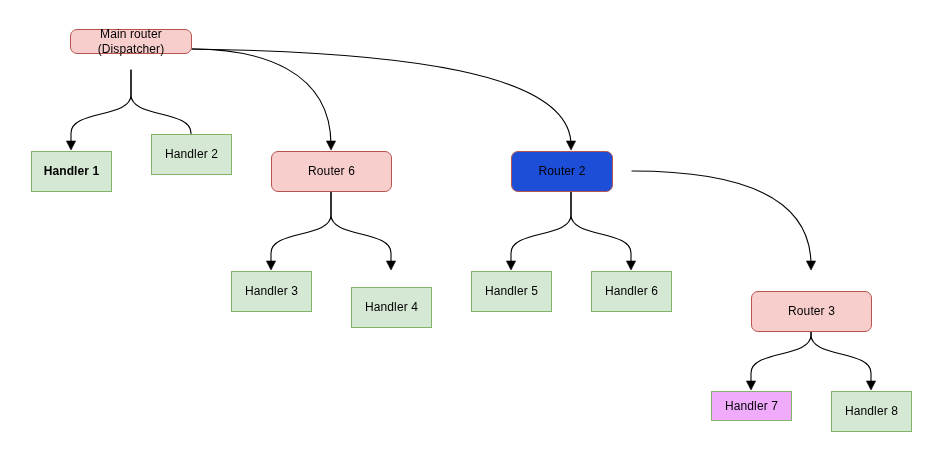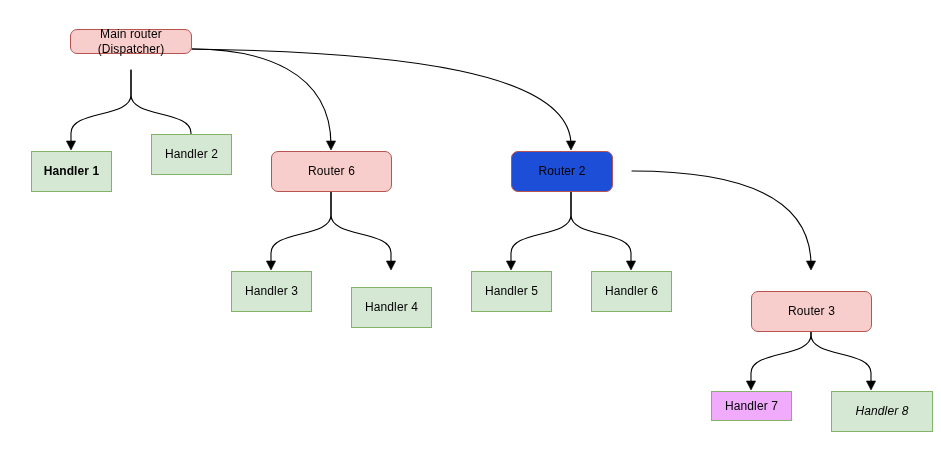--- a/index.html
+++ b/index.html
@@ -123,16 +123,16 @@
       <div class="node handler" style="left: 31px; top: 151px; width: 81px; height: 41px; background: rgb(213, 232, 212); border-color: rgb(130, 179, 102); color: rgb(0, 0, 0); font-weight: bold;">Handler 1</div>
       <div class="node handler" style="left: 151px; top: 134px; width: 81px; height: 41px; background: rgb(213, 232, 212); border-color: rgb(130, 179, 102); color: rgb(0, 0, 0);">Handler 2</div>
       <div class="node router" style="left: 271px; top: 151px; width: 121px; height: 41px; background: rgb(248, 206, 204); border-color: rgb(184, 84, 80); color: rgb(0, 0, 0);">Router 6</div>
       <div class="node router" style="left: 511px; top: 151px; width: 102px; height: 41px; background: #1d4ed8; border-color: rgb(184, 84, 80); color: rgb(0, 0, 0);">Router 2</div>
       <div class="node handler" style="left: 231px; top: 271px; width: 81px; height: 41px; background: rgb(213, 232, 212); border-color: rgb(130, 179, 102); color: rgb(0, 0, 0);">Handler 3</div>
       <div class="node handler" style="left: 351px; top: 271px; width: 81px; height: 41px; background: rgb(213, 232, 212); border-color: rgb(130, 179, 102); color: rgb(0, 0, 0); margin-top: 16px;">Handler 4</div>
       <div class="node handler" style="left: 471px; top: 271px; width: 81px; height: 41px; background: rgb(213, 232, 212); border-color: rgb(130, 179, 102); color: rgb(0, 0, 0);">Handler 5</div>
       <div class="node handler" style="left: 591px; top: 271px; width: 81px; height: 41px; background: rgb(213, 232, 212); border-color: rgb(130, 179, 102); color: rgb(0, 0, 0);">Handler 6</div>
       <div class="node router" style="left: 751px; top: 271px; width: 121px; height: 41px; background: rgb(248, 206, 204); border-color: rgb(184, 84, 80); color: rgb(0, 0, 0); margin-top: 20px;">Router 3</div>
       <div class="node handler" style="left: 711px; top: 391px; width: 81px; height: 30px; background: #f0abfc; border-color: rgb(130, 179, 102); color: rgb(0, 0, 0);">Handler 7</div>
-      <div class="node handler" style="left: 831px; top: 391px; width: 102px; height: 41px; background: rgb(213, 232, 212); border-color: rgb(130, 179, 102); color: rgb(0, 0, 0); font-style: italic;">Handler 8</div>
+      <div class="node handler" style="left: 831px; top: 391px; width: 81px; height: 41px; background: rgb(213, 232, 212); border-color: rgb(130, 179, 102); color: rgb(0, 0, 0);">Handler 8</div>
     </div>
 
 </div>
 
 </body></html>

